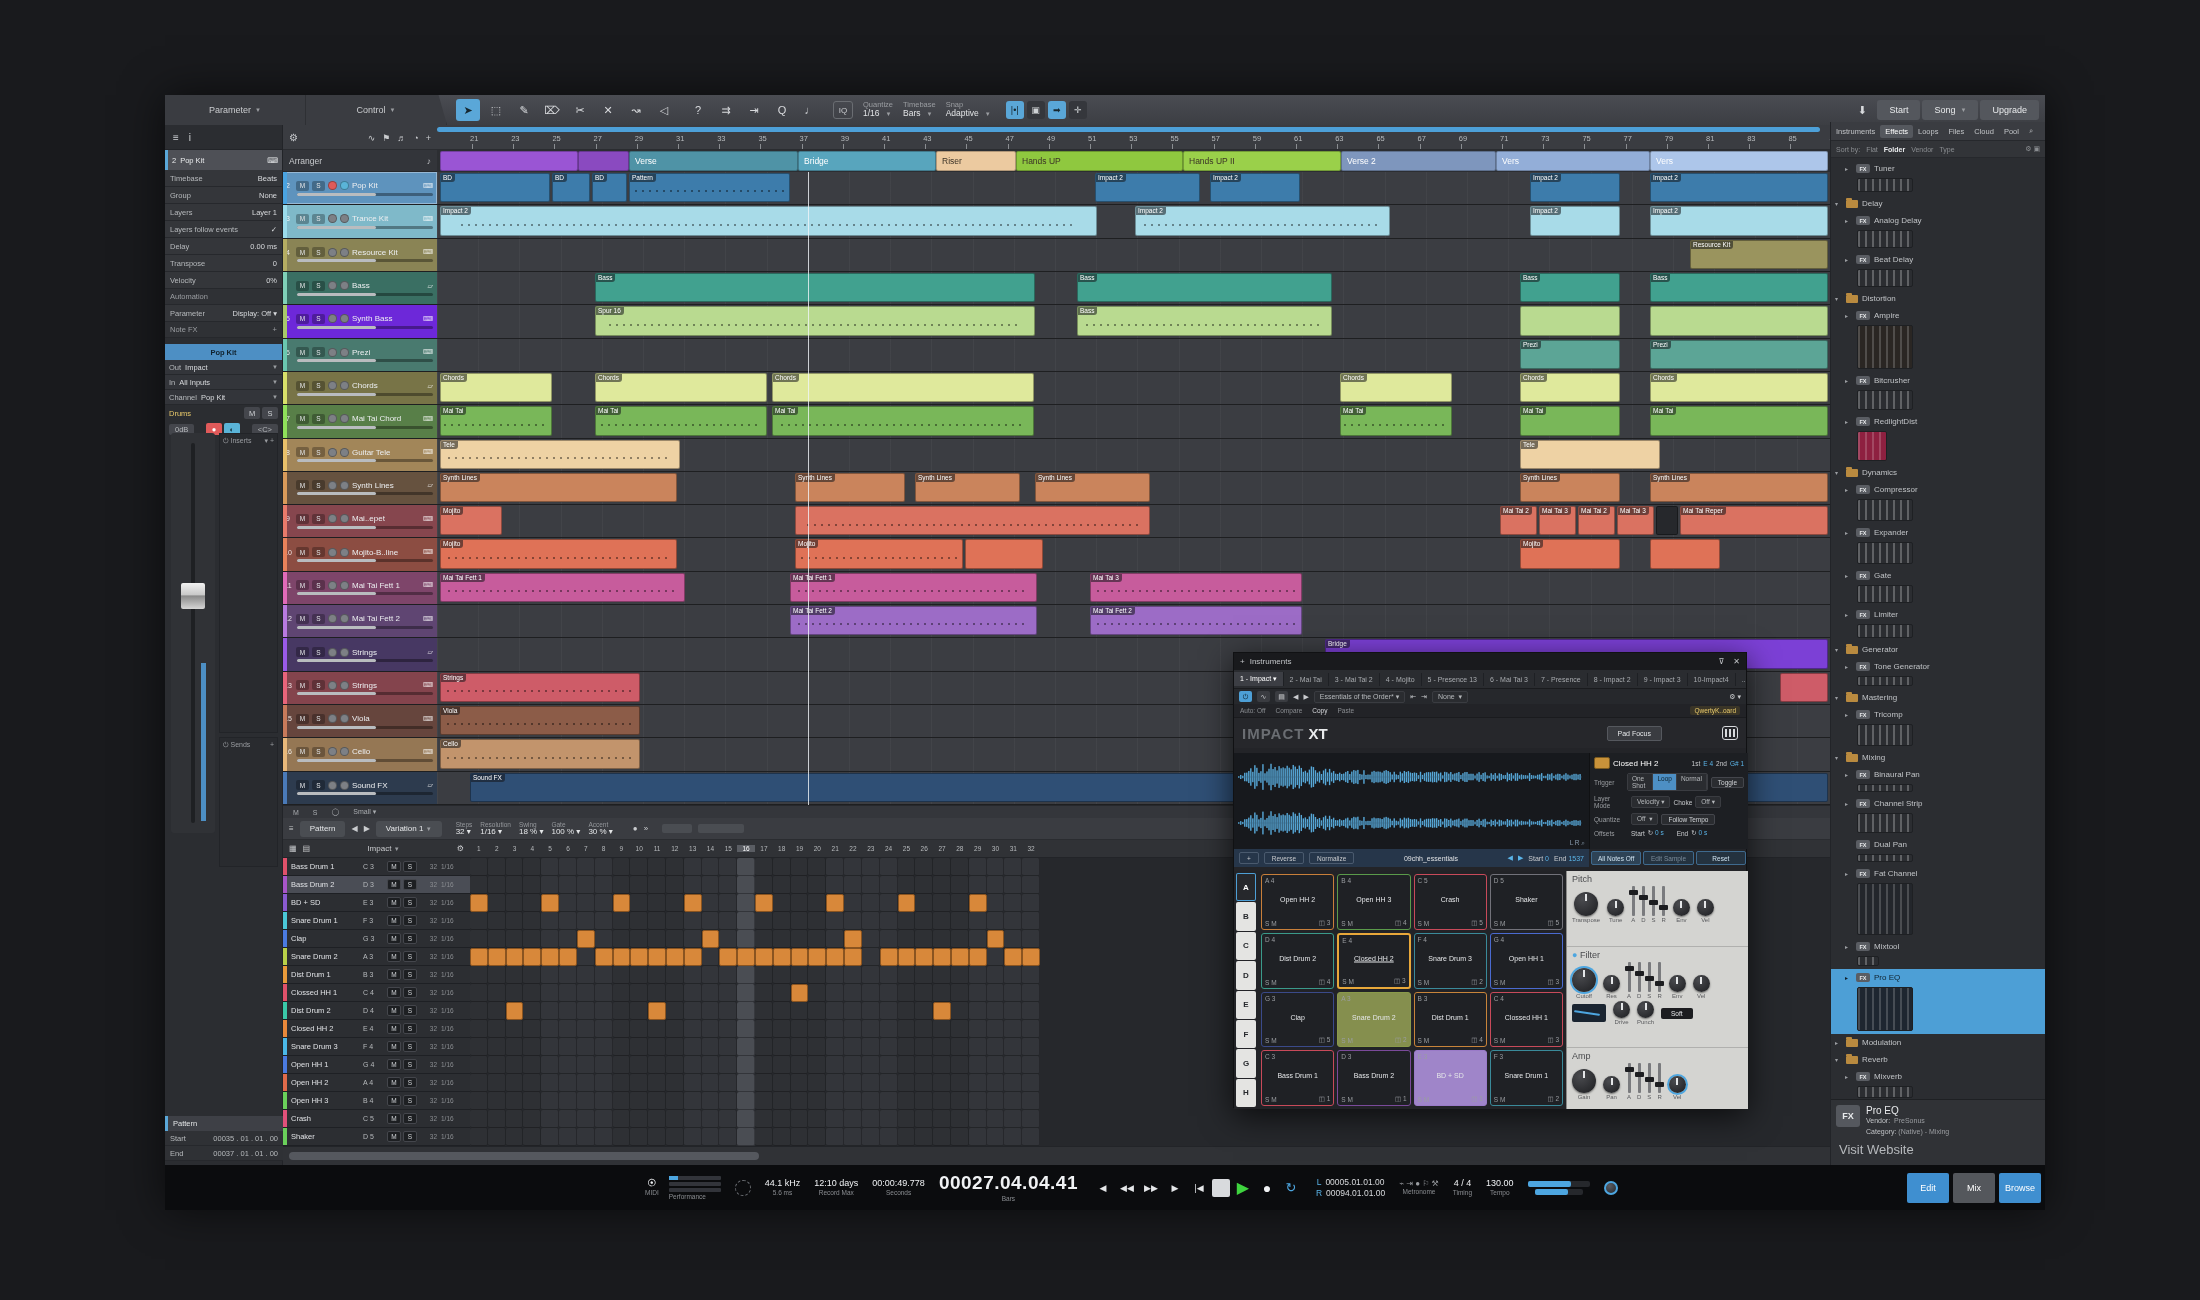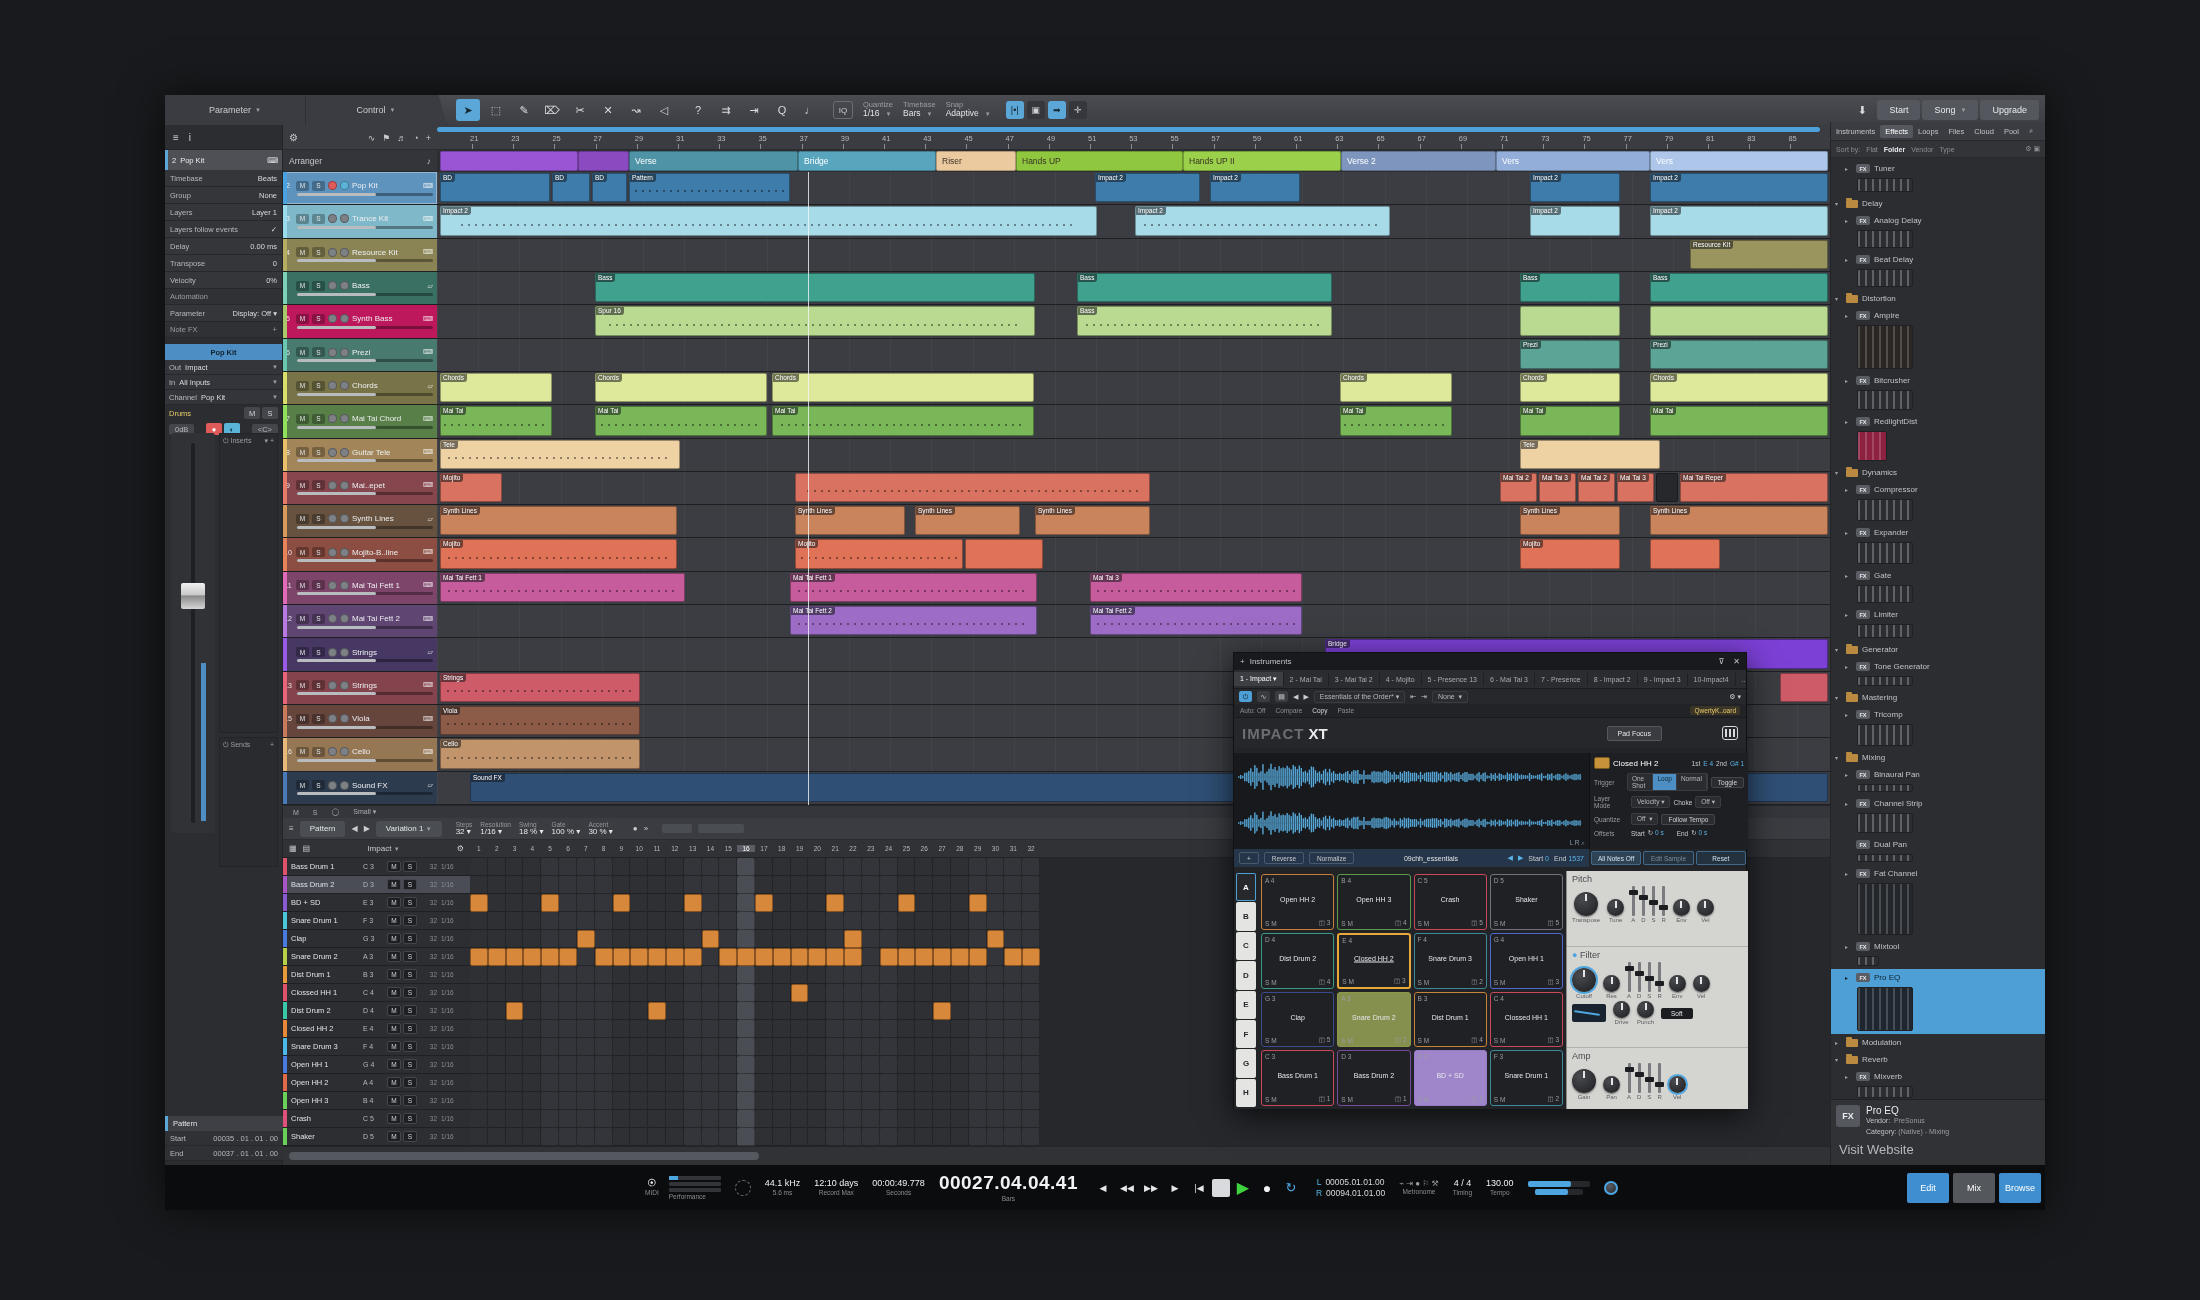--- a/index.html
+++ b/index.html
@@ -591,21 +591,21 @@
           </div>
           <div class="clip" style="left: 1083px; width: 100px; background: rgb(65, 161, 143);">
             <span class="tag">Bass</span>
           </div>
           <div class="clip" style="left: 1213px; width: 178px; background: rgb(65, 161, 143);">
             <span class="tag">Bass</span>
           </div>
         </div>
       </div>
       <div class="trow">
-        <div class="thead" style="background: #be185d;">
+        <div class="thead" style="background: #6d28d9;">
           <div class="stripe" style="background: rgb(168, 200, 106);"></div>
           <div class="l1">
             <span class="num">5</span>
             <span class="tbtn">M</span>
             <span class="tbtn">S</span>
             <span class="tdot"></span>
             <span class="tdot"></span>
             <span class="nm">Synth Bass</span>
             <span class="ic">⌨</span>
           </div>
@@ -732,20 +732,55 @@
         <div class="tlane">
           <div class="clip notes" style="left: 3px; width: 240px; background: rgb(238, 210, 164);">
             <span class="tag">Tele</span>
           </div>
           <div class="clip" style="left: 1083px; width: 140px; background: rgb(238, 210, 164);">
             <span class="tag">Tele</span>
           </div>
         </div>
       </div>
       <div class="trow">
+        <div class="thead" style="background: rgb(102, 82, 63);">
+          <div class="stripe" style="background: rgb(216, 154, 90);"></div>
+          <div class="l1">
+            <span class="num"></span>
+            <span class="tbtn">M</span>
+            <span class="tbtn">S</span>
+            <span class="tdot"></span>
+            <span class="tdot"></span>
+            <span class="nm">Synth Lines</span>
+            <span class="ic">▱</span>
+          </div>
+          <div class="meter"></div>
+        </div>
+        <div class="tlane">
+          <div class="clip" style="left: 3px; width: 237px; background: rgb(202, 132, 92);">
+            <span class="tag">Synth Lines</span>
+          </div>
+          <div class="clip" style="left: 358px; width: 110px; background: rgb(202, 132, 92);">
+            <span class="tag">Synth Lines</span>
+          </div>
+          <div class="clip" style="left: 478px; width: 105px; background: rgb(202, 132, 92);">
+            <span class="tag">Synth Lines</span>
+          </div>
+          <div class="clip" style="left: 598px; width: 115px; background: rgb(202, 132, 92);">
+            <span class="tag">Synth Lines</span>
+          </div>
+          <div class="clip" style="left: 1083px; width: 100px; background: rgb(202, 132, 92);">
+            <span class="tag">Synth Lines</span>
+          </div>
+          <div class="clip" style="left: 1213px; width: 178px; background: rgb(202, 132, 92);">
+            <span class="tag">Synth Lines</span>
+          </div>
+        </div>
+      </div>
+      <div class="trow">
         <div class="thead" style="background: rgb(134, 70, 78);">
           <div class="stripe" style="background: rgb(232, 122, 106);"></div>
           <div class="l1">
             <span class="num">9</span>
             <span class="tbtn">M</span>
             <span class="tbtn">S</span>
             <span class="tdot"></span>
             <span class="tdot"></span>
             <span class="nm">Mai..epet</span>
             <span class="ic">⌨</span>
@@ -765,55 +800,20 @@
           </div>
           <div class="clip" style="left: 1141px; width: 37px; background: rgb(218, 114, 97);">
             <span class="tag">Mai Tai 2</span>
           </div>
           <div class="clip" style="left: 1180px; width: 37px; background: rgb(218, 114, 97);">
             <span class="tag">Mai Tai 3</span>
           </div>
           <div class="clip" style="left: 1219px; width: 22px; background: rgb(38, 40, 44);"></div>
           <div class="clip" style="left: 1243px; width: 148px; background: rgb(218, 114, 97);">
             <span class="tag">Mai Tai Reper</span>
-          </div>
-        </div>
-      </div>
-      <div class="trow">
-        <div class="thead" style="background: rgb(102, 82, 63);">
-          <div class="stripe" style="background: rgb(216, 154, 90);"></div>
-          <div class="l1">
-            <span class="num"></span>
-            <span class="tbtn">M</span>
-            <span class="tbtn">S</span>
-            <span class="tdot"></span>
-            <span class="tdot"></span>
-            <span class="nm">Synth Lines</span>
-            <span class="ic">▱</span>
-          </div>
-          <div class="meter"></div>
-        </div>
-        <div class="tlane">
-          <div class="clip" style="left: 3px; width: 237px; background: rgb(202, 132, 92);">
-            <span class="tag">Synth Lines</span>
-          </div>
-          <div class="clip" style="left: 358px; width: 110px; background: rgb(202, 132, 92);">
-            <span class="tag">Synth Lines</span>
-          </div>
-          <div class="clip" style="left: 478px; width: 105px; background: rgb(202, 132, 92);">
-            <span class="tag">Synth Lines</span>
-          </div>
-          <div class="clip" style="left: 598px; width: 115px; background: rgb(202, 132, 92);">
-            <span class="tag">Synth Lines</span>
-          </div>
-          <div class="clip" style="left: 1083px; width: 100px; background: rgb(202, 132, 92);">
-            <span class="tag">Synth Lines</span>
-          </div>
-          <div class="clip" style="left: 1213px; width: 178px; background: rgb(202, 132, 92);">
-            <span class="tag">Synth Lines</span>
           </div>
         </div>
       </div>
       <div class="trow">
         <div class="thead" style="background: rgb(140, 77, 66);">
           <div class="stripe" style="background: rgb(232, 130, 90);"></div>
           <div class="l1">
             <span class="num">10</span>
             <span class="tbtn">M</span>
             <span class="tbtn">S</span>

